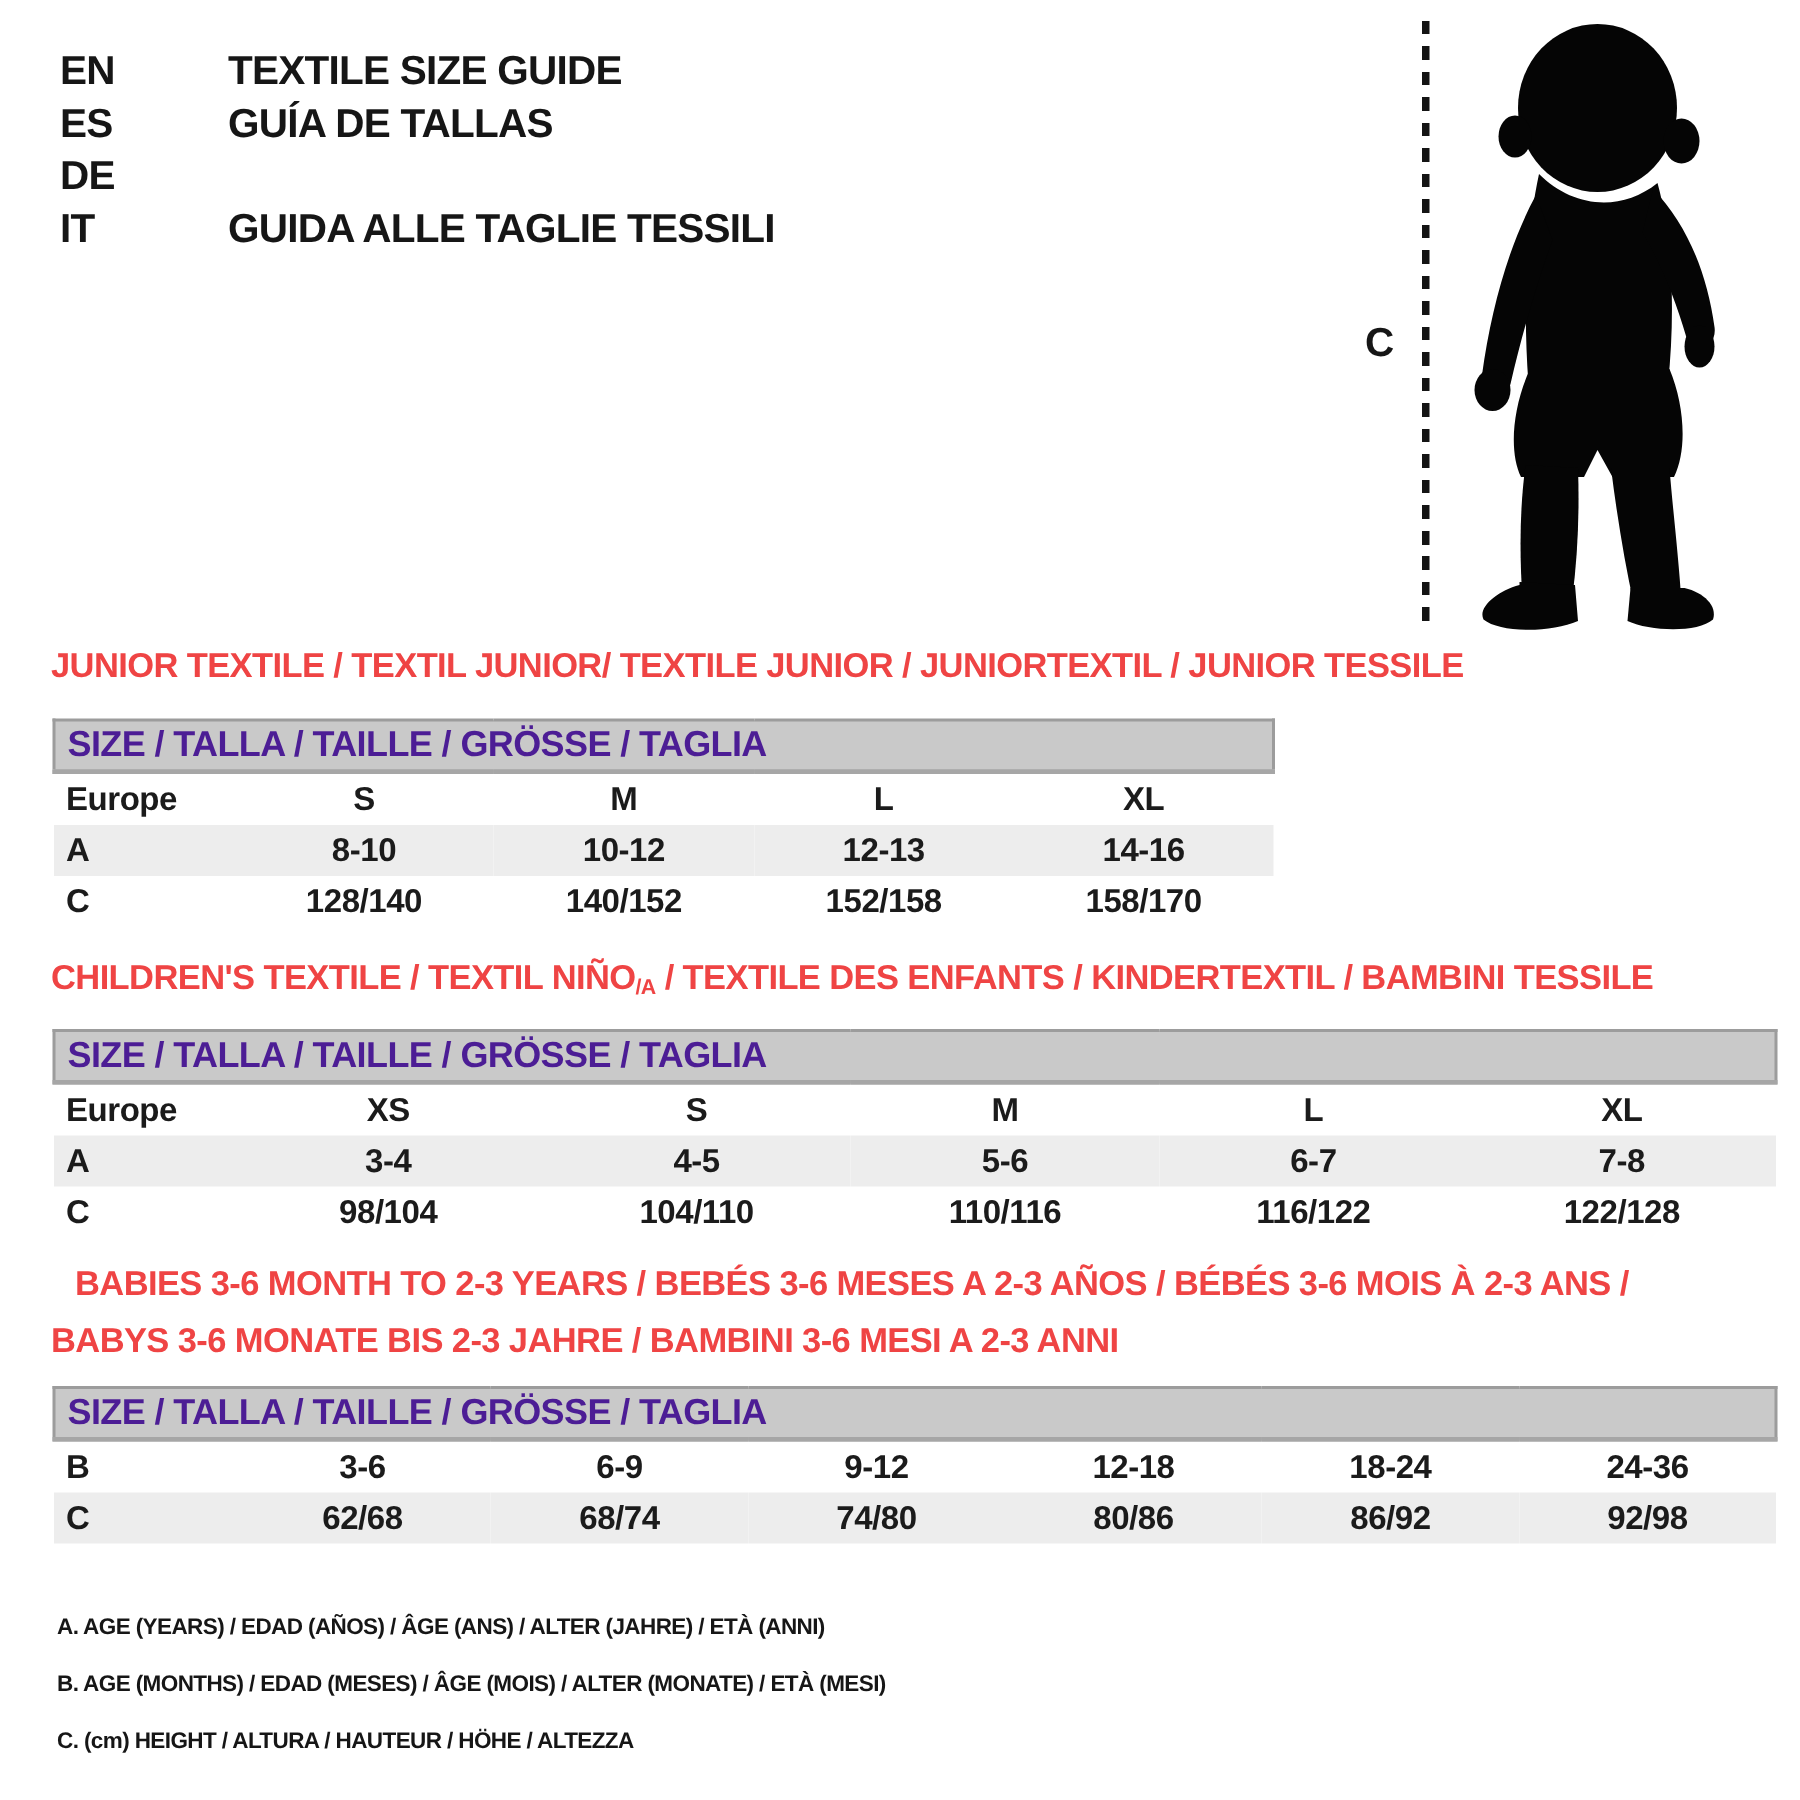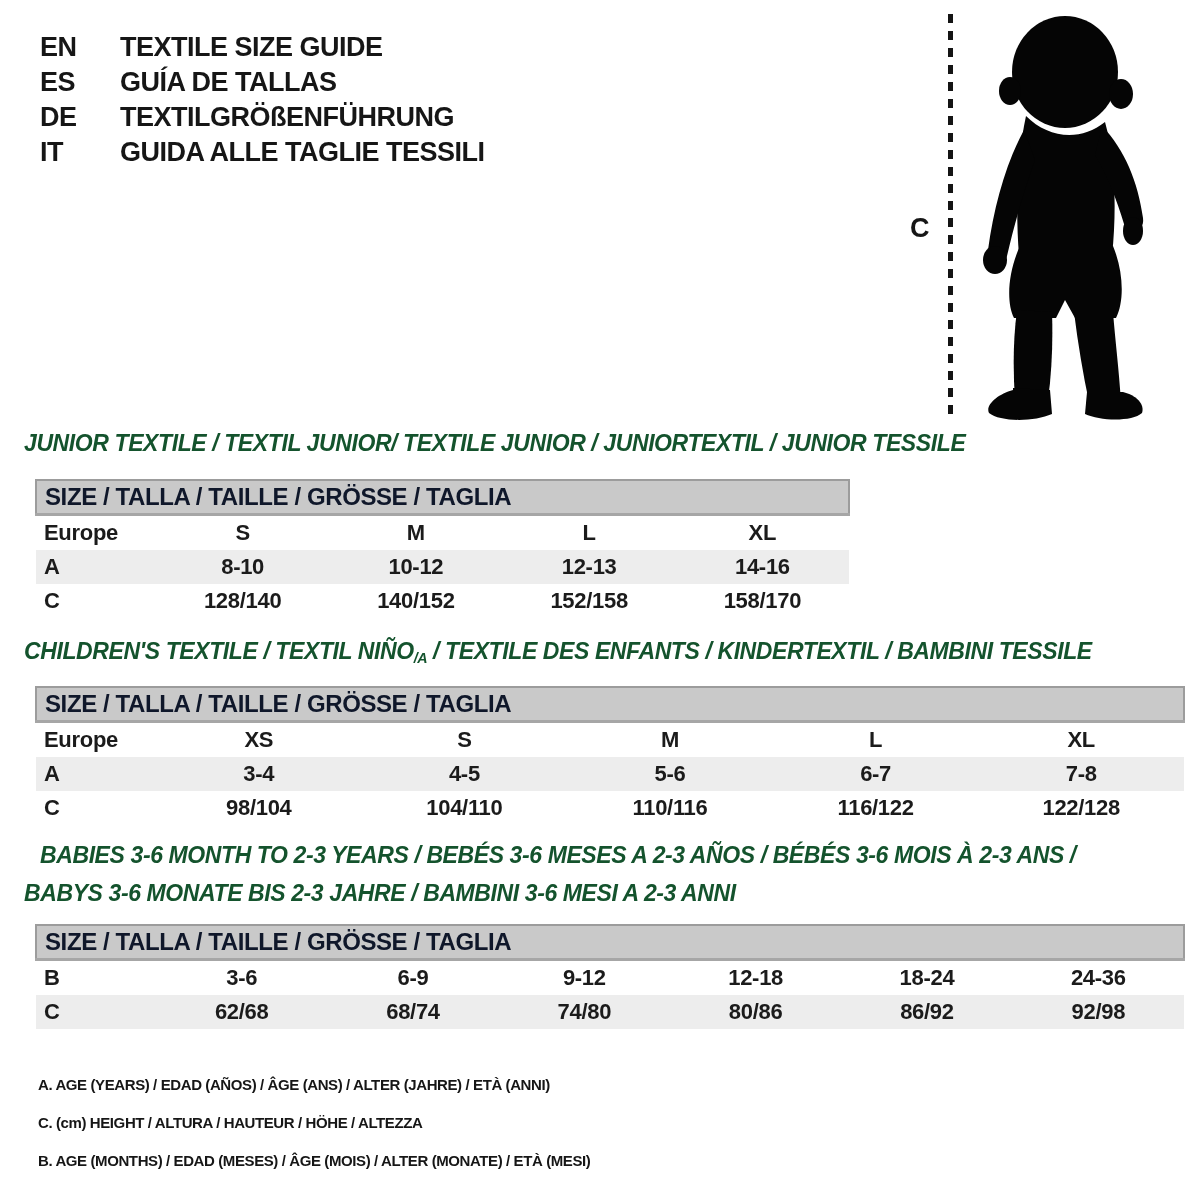--- a/index.html
+++ b/index.html
@@ -3,47 +3,47 @@
 <meta charset="utf-8">
 <style>
   html,body{margin:0;padding:0;}
   body{font-family:"Liberation Sans",sans-serif;background:#ffffff;}
   .page{position:relative;width:1200px;height:1200px;background:#ffffff;overflow:hidden;color:#161616;}
 
   
   .lang-header{position:absolute;top:30px;left:40px;}
   .lang-row{display:flex;line-height:35px;}
   .lang-code{width:80px;font-size:27px;font-weight:700;letter-spacing:-0.5px;}
-  .lang-title{font-size:27px;font-weight:700;letter-spacing:-0.5px;white-space:nowrap;}
+  .lang-title{font-size:27px;font-weight:700;letter-spacing:-0.5px;white-space:nowrap;margin-left:32px;}
 
   
   .figure-area{position:absolute;top:0;left:880px;width:320px;height:440px;}
   .dotted-line{position:absolute;left:68px;top:14px;width:5px;height:400px;
     background:repeating-linear-gradient(to bottom,#141414 0px,#141414 9px,transparent 9px,transparent 17px);}
   .measure-label{position:absolute;left:30px;top:213px;font-size:27px;font-weight:700;}
   .baby-svg{position:absolute;left:82px;top:8px;}
 
   
-  .section-title{position:absolute;left:24px;margin:0;font-size:23px;font-weight:700;
-    letter-spacing:-0.4px;white-space:nowrap;color:#14532d;font-style:italic;}
+  .section-title{position:absolute;left:34px;margin:0;font-size:23px;font-weight:700;
+    letter-spacing:-0.4px;white-space:nowrap;color:#ef4444;}
   .section-title sub{font-size:0.62em;vertical-align:-0.25em;}
   .t-junior-title{top:430px;}
   .t-children-title{top:638px;}
   .t-babies-title1{top:842px;margin-left:16px;}
   .t-babies-title2{top:880px;}
 
   
   .size-table{position:absolute;left:35px;border-collapse:collapse;table-layout:fixed;
     font-weight:700;color:#1b1b1b;}
   .t-junior{top:479px;width:815px;}
   .t-children{top:686px;width:1150px;}
   .t-babies{top:924px;width:1150px;}
   .size-table col.label-col{width:120px;}
   .size-table th.band{background:#c9c9c9;text-align:left;font-size:24px;height:28px;
-    padding:2px 0 2px 8px;letter-spacing:-0.4px;color:#0f172a;
+    padding:2px 0 2px 8px;letter-spacing:-0.4px;color:#4c1d95;
     border:2px solid #9c9c9c;border-bottom:3px solid #a6a6a6;font-weight:700;}
   .size-table td{height:34px;text-align:center;font-size:22px;letter-spacing:-0.3px;
     padding:0;vertical-align:middle;}
   .size-table td.rowlabel{text-align:left;padding-left:8px;}
   .size-table tbody tr:nth-child(even){background:#ededed;}
 
   
   .footnotes{position:absolute;left:38px;top:1066px;}
   .footnote{margin:0;font-size:15px;font-weight:700;letter-spacing:-0.4px;line-height:38px;white-space:nowrap;}
 </style>
@@ -56,21 +56,20 @@
     <div class="lang-row">
       <span class="lang-code">EN</span>
       <span class="lang-title">TEXTILE SIZE GUIDE</span>
     </div>
     <div class="lang-row">
       <span class="lang-code">ES</span>
       <span class="lang-title">GUÍA DE TALLAS</span>
     </div>
     <div class="lang-row">
       <span class="lang-code">DE</span>
-      <span class="lang-title">TEXTILGRÖßENFÜHRUNG</span>
     </div>
     <div class="lang-row">
       <span class="lang-code">IT</span>
       <span class="lang-title">GUIDA ALLE TAGLIE TESSILI</span>
     </div>
   </header>
 
   <div class="figure-area">
     <span class="measure-label">C</span>
     <div class="dotted-line"></div>
@@ -209,17 +208,17 @@
         <td>74/80</td>
         <td>80/86</td>
         <td>86/92</td>
         <td>92/98</td>
       </tr>
     </tbody>
   </table>
 
   <div class="footnotes">
     <p class="footnote">A. AGE (YEARS) / EDAD (AÑOS) / ÂGE (ANS) / ALTER (JAHRE) / ETÀ (ANNI)</p>
+    <p class="footnote">B. AGE (MONTHS) / EDAD (MESES) / ÂGE (MOIS) / ALTER (MONATE) / ETÀ (MESI)</p>
     <p class="footnote">C. (cm) HEIGHT / ALTURA / HAUTEUR / HÖHE / ALTEZZA</p>
-    <p class="footnote">B. AGE (MONTHS) / EDAD (MESES) / ÂGE (MOIS) / ALTER (MONATE) / ETÀ (MESI)</p>
   </div>
 
 </div>
 
 </body></html>

